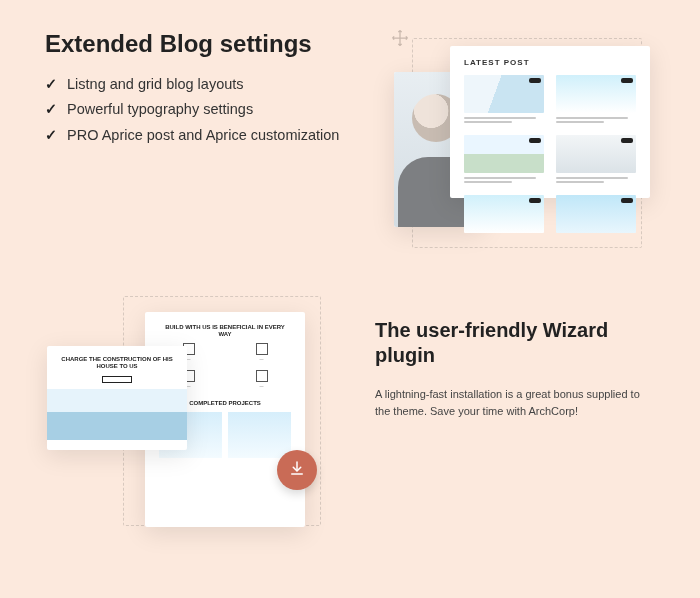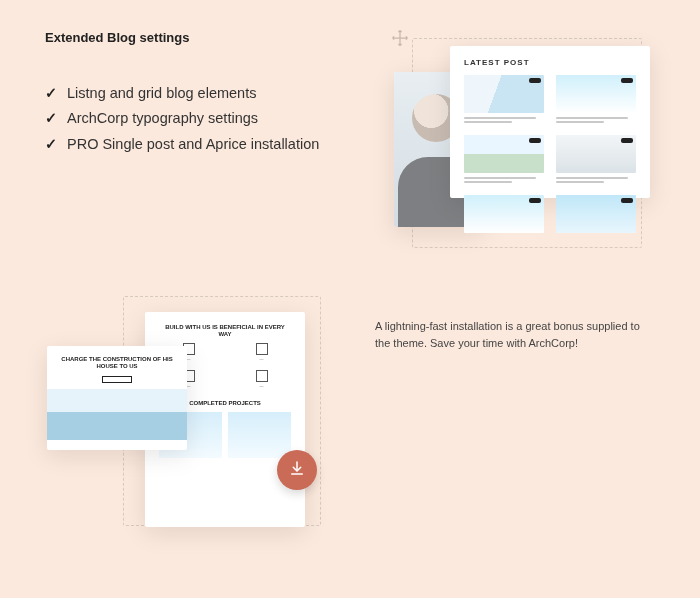--- a/index.html
+++ b/index.html
@@ -16,24 +16,24 @@
   .top {
     position: absolute;
     top: 30px;
     left: 45px;
     right: 40px;
     display: flex;
     gap: 20px;
   }
   .top-text { flex: 1; }
   .top-text h2 {
-    font-size: 13px;
+    font-size: 24px;
     font-weight: 700;
     color: #222;
-    margin-bottom: 36px;
+    margin-bottom: 14px;
   }
   .check-list { list-style: none; }
   .check-list li {
     font-size: 14.5px;
     color: #333;
     line-height: 1.75;
     padding-left: 22px;
     position: relative;
   }
   .check-list li::before {
@@ -183,23 +183,23 @@
     line-height: 1.55;
   }
 </style>
 </head>
 <body>
 
 <div class="top">
   <div class="top-text">
     <h2>Extended Blog settings</h2>
     <ul class="check-list">
-      <li>Listng and grid blog elements</li>
-      <li>ArchCorp typography settings</li>
-      <li>PRO Single post and Aprice installation</li>
+      <li>Listng and grid blog layouts</li>
+      <li>Powerful typography settings</li>
+      <li>PRO Aprice post and Aprice customization</li>
     </ul>
   </div>
 
   <div class="top-graphic">
     <span class="move-icon">
       <svg width="20" height="20" viewBox="0 0 24 24" fill="none" stroke="currentColor" stroke-width="1.5">
         <path d="M12 3v18M3 12h18M12 3l-2 2M12 3l2 2M12 21l-2-2M12 21l2-2M3 12l2-2M3 12l2 2M21 12l-2-2M21 12l-2 2"></path>
       </svg>
     </span>
     <div class="dashed-box"></div>
@@ -292,15 +292,16 @@
         <svg width="18" height="18" viewBox="0 0 24 24" fill="none" stroke="currentColor" stroke-width="2" stroke-linecap="round">
           <path d="M12 4v11"></path>
             <path d="M7 11l5 5 5-5"></path>
             <path d="M5 20h14"></path>
         </svg>
       </span>
     </div>
   </div>
 
   <div class="bottom-text">
+    <h2>The user-friendly Wizard plugin</h2>
     <p>A lightning-fast installation is a great bonus supplied to the theme. Save your time with ArchCorp!</p>
   </div>
 </div>
 
 </body></html>

